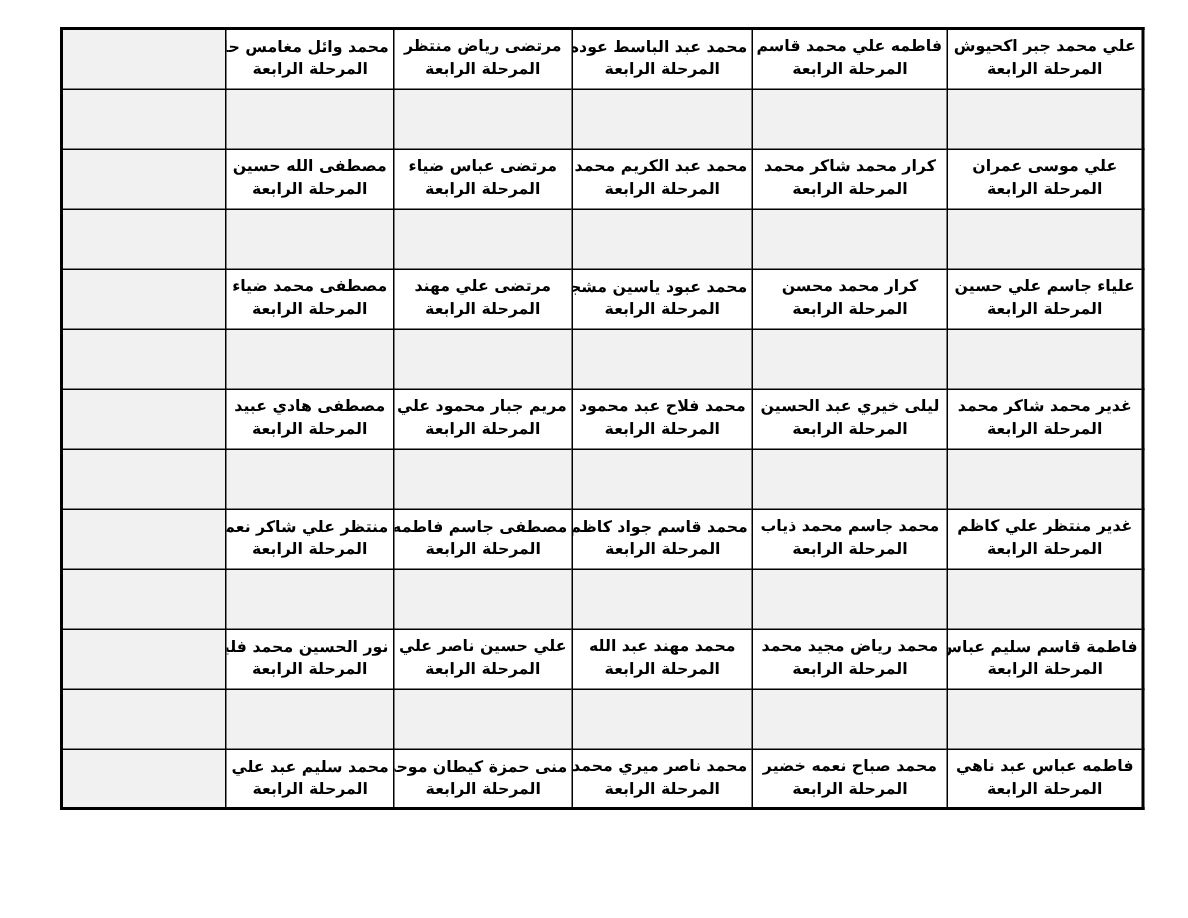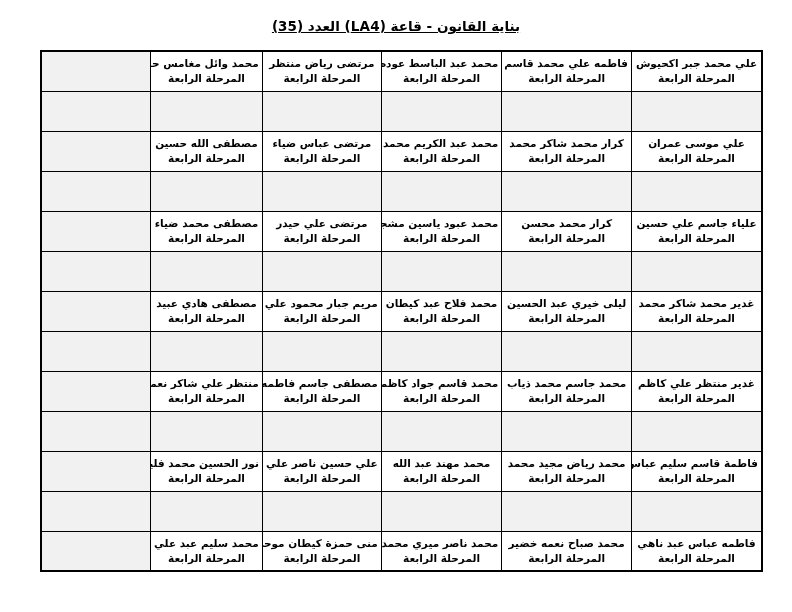--- a/index.html
+++ b/index.html
@@ -54,21 +54,20 @@
     background: var(--cell-shade);
   }
   .student-name, .stage-label {
     white-space: nowrap;
   }
 </style>
 </head>
 <body>
 
 <div class="page">
-  <div class="title">بناية القانون - قاعة (LA4) العدد (35)</div>
   <table class="seating">
     <colgroup>
       <col style="width:18.1%">
       <col style="width:18.0%">
       <col style="width:16.7%">
       <col style="width:16.5%">
       <col style="width:15.5%">
       <col style="width:15.2%">
     </colgroup>
     <tbody id="table-body">
@@ -141,21 +140,21 @@
           </td>
           <td class="name-cell">
             <div class="student-name">كرار محمد محسن</div>
             <div class="stage-label">المرحلة الرابعة</div>
           </td>
           <td class="name-cell">
             <div class="student-name">محمد عبود ياسين مشجل</div>
             <div class="stage-label">المرحلة الرابعة</div>
           </td>
           <td class="name-cell">
-            <div class="student-name">مرتضى علي حيدر</div>
+            <div class="student-name">مرتضى علي مهند</div>
             <div class="stage-label">المرحلة الرابعة</div>
           </td>
           <td class="name-cell">
             <div class="student-name">مصطفى محمد ضياء</div>
             <div class="stage-label">المرحلة الرابعة</div>
           </td>
           <td class="shade-cell"></td>
         </tr>
         <tr>
           <td class="shade-cell"></td>
@@ -168,21 +167,21 @@
         <tr>
           <td class="name-cell">
             <div class="student-name">غدير محمد شاكر محمد</div>
             <div class="stage-label">المرحلة الرابعة</div>
           </td>
           <td class="name-cell">
             <div class="student-name">ليلى خيري عبد الحسين</div>
             <div class="stage-label">المرحلة الرابعة</div>
           </td>
           <td class="name-cell">
-            <div class="student-name">محمد فلاح عبد كيطان</div>
+            <div class="student-name">محمد فلاح عبد محمود</div>
             <div class="stage-label">المرحلة الرابعة</div>
           </td>
           <td class="name-cell">
             <div class="student-name">مريم جبار محمود علي</div>
             <div class="stage-label">المرحلة الرابعة</div>
           </td>
           <td class="name-cell">
             <div class="student-name">مصطفى هادي عبيد</div>
             <div class="stage-label">المرحلة الرابعة</div>
           </td>

